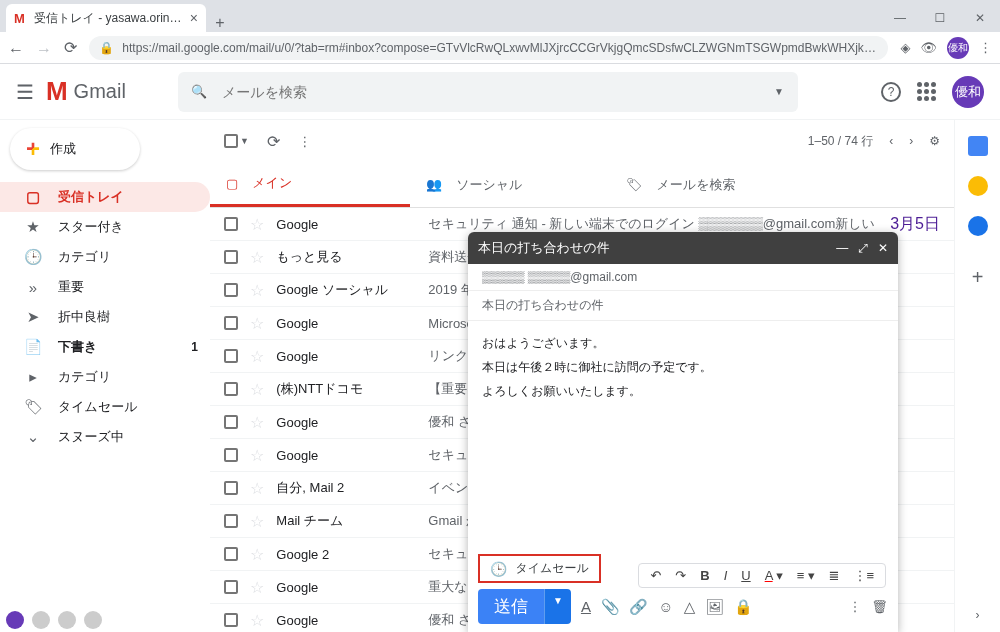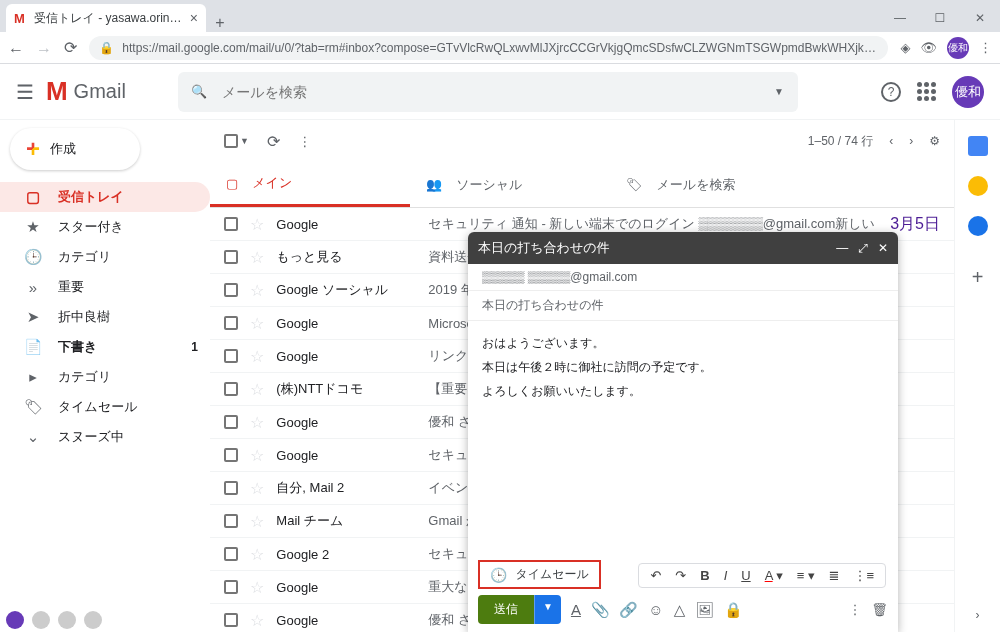--- a/index.html
+++ b/index.html
@@ -83,21 +83,21 @@
 .compose-header-icons { margin-left:auto; display:flex; gap:10px; font-size:12px; cursor:pointer; }
 .compose-field { padding:6px 14px; border-bottom:1px solid #eee; font-size:12px; color:#5f6368; }
 .compose-body { flex:1; padding:10px 14px; font-size:12px; line-height:2; }
 .compose-toolbar { padding:8px 10px; display:flex; flex-direction:column; gap:6px; }
 .schedule-chip { display:inline-flex; align-items:center; gap:8px; padding:4px 10px; border:2px solid #d93025; color:#3c4043; font-size:12px; width:fit-content; cursor:pointer; }
 .schedule-chip .sicon { color:#1a73e8; font-size:14px; }
 .format-bar { display:flex; align-items:center; gap:8px; border:1px solid #dadce0; border-radius:4px; padding:4px 8px; font-size:13px; color:#444; margin-left:auto; position:absolute; right:12px; bottom:44px; background:#fff;}
 .format-bar span { cursor:pointer; padding:0 3px; }
 .send-row { display:flex; align-items:center; gap:10px; }
 .send-btn { display:flex; }
-.send-main { background:#4d7c0f; color:#fff; padding:6px 16px; border-radius:4px 0 0 4px; font-size:12px; cursor:pointer; }
+.send-main { background:#3b82f6; color:#fff; padding:6px 16px; border-radius:4px 0 0 4px; font-size:17px; cursor:pointer; }
 .send-drop { background:#1a73e8; color:#fff; padding:6px 8px; border-radius:0 4px 4px 0; border-left:1px solid rgba(255,255,255,0.3); cursor:pointer; font-size:10px; }
 .send-icons { display:flex; gap:10px; color:#5f6368; font-size:15px; }
 .send-icons span { cursor:pointer; }
 .send-right { margin-left:auto; display:flex; gap:10px; color:#5f6368; }
 
 .taskbar { position:absolute; bottom:0; left:0; width:200px; height:24px; display:flex; align-items:center; gap:8px; padding:0 6px; }
 .taskbar div { width:18px; height:18px; border-radius:50%; background:#ccc; }
 </style>
 </head>
 <body>

